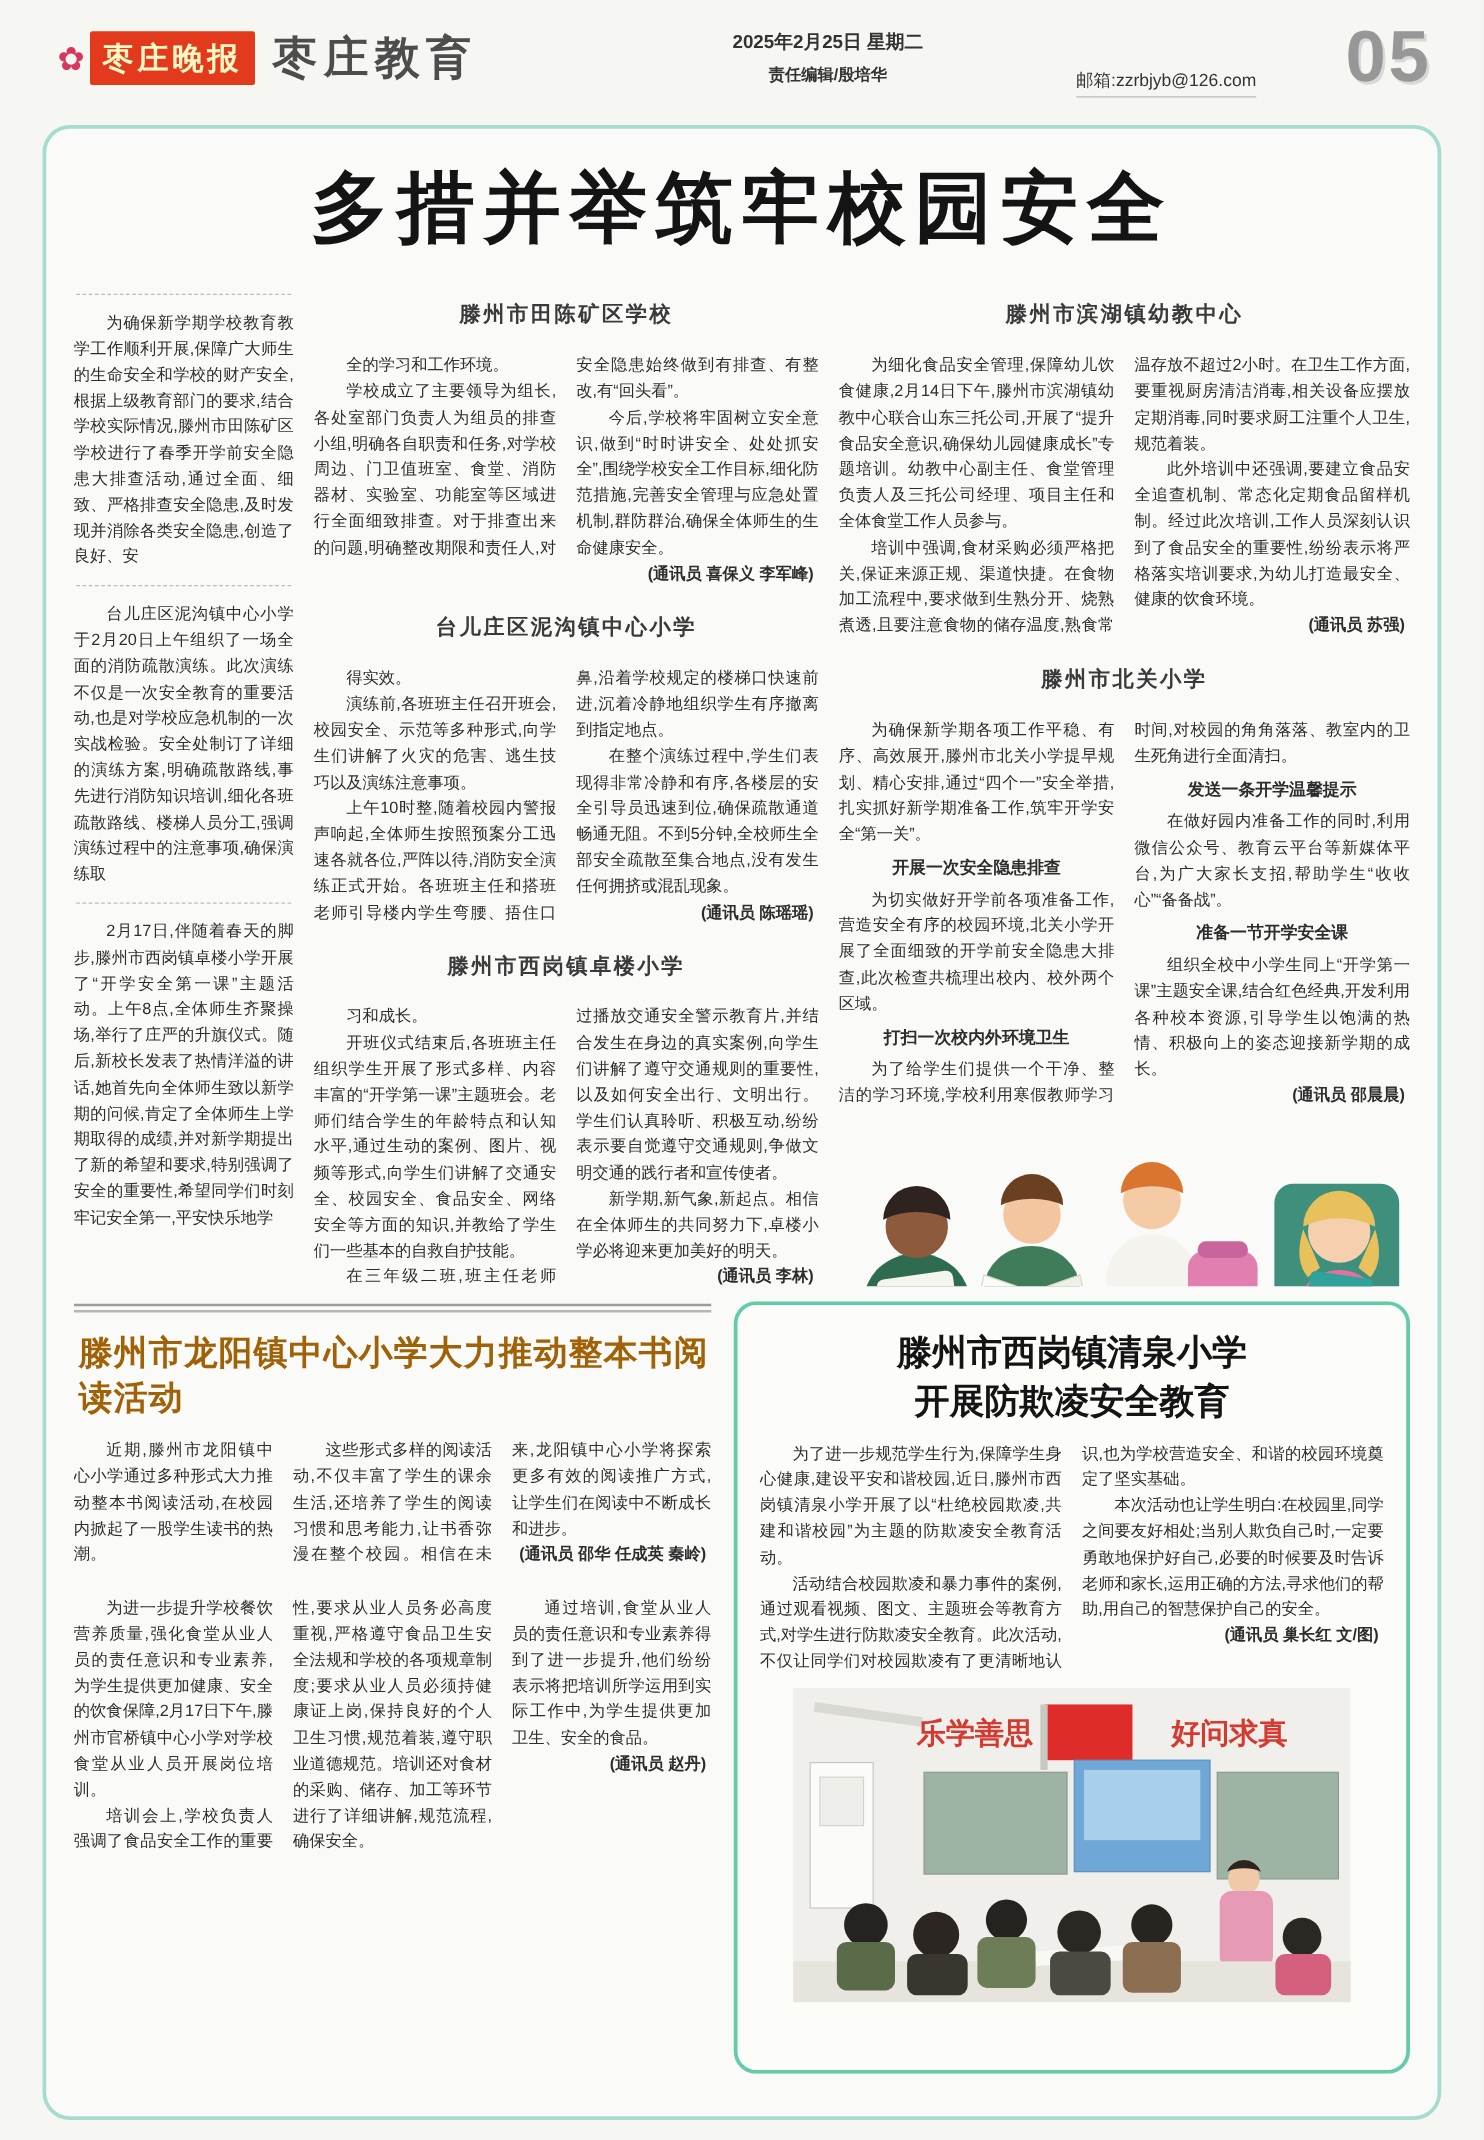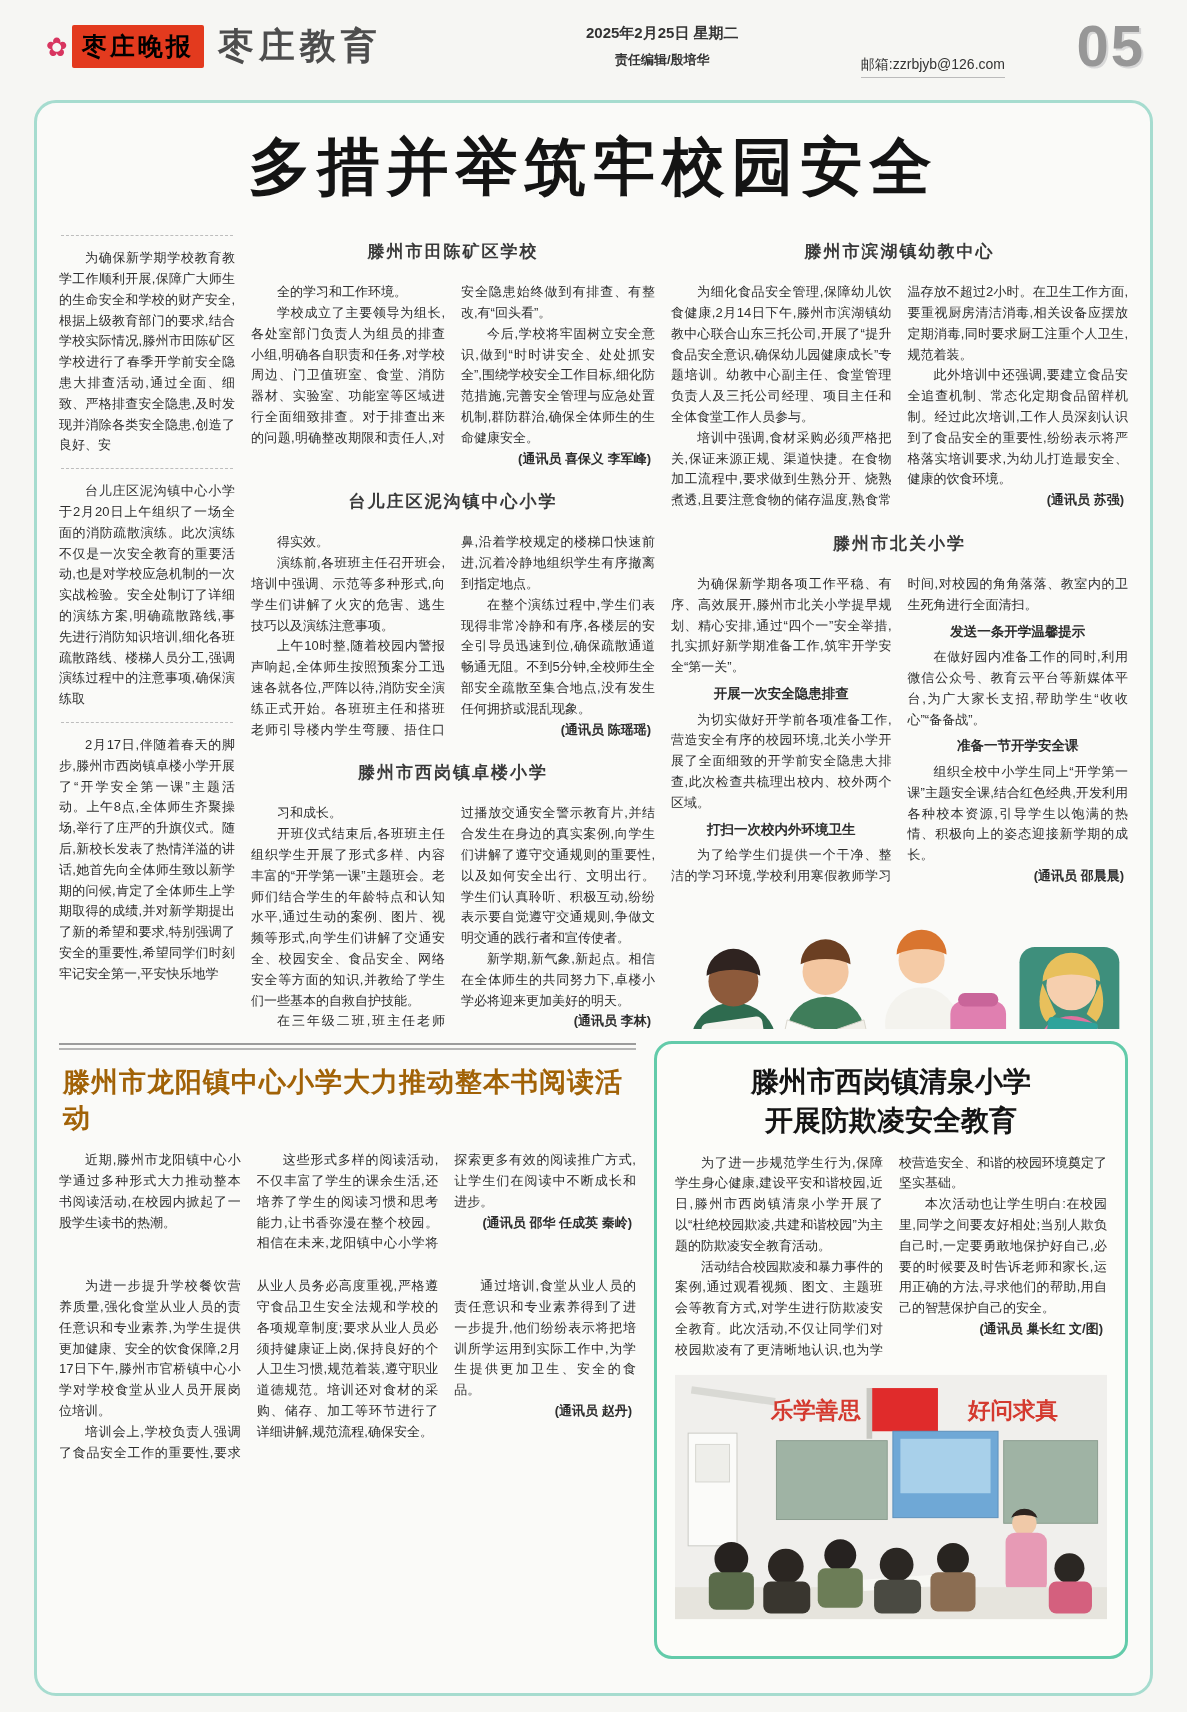--- a/index.html
+++ b/index.html
@@ -3,21 +3,21 @@
 <meta charset="utf-8">
 <style>
   html,body{margin:0;padding:0;background:#e9e9e6;}
   .page{position:relative;width:1187px;height:1712px;margin:0 auto;background:#f6f6f3;
         font-family:"Liberation Sans","DejaVu Sans",sans-serif;color:#2d2d2d;overflow:hidden;}
 
   
   .hdr{position:absolute;top:14px;left:46px;right:42px;height:80px;}
   .hdr-left{position:absolute;left:0;top:8px;display:flex;align-items:center;}
   .flower{font-size:26px;color:#d8355f;margin-right:4px;line-height:1;}
-  .masthead{background:#e33a1e;color:#000000;font-weight:bold;font-size:25px;letter-spacing:3px;
+  .masthead{background:#e33a1e;color:#fef9c3;font-weight:bold;font-size:25px;letter-spacing:3px;
             padding:5px 10px;border-radius:2px;font-family:"Liberation Serif","DejaVu Serif",serif;}
   .sec-title{font-size:36px;font-weight:bold;color:#4d4d4d;letter-spacing:5px;margin-left:14px;}
   .hdr-center{position:absolute;left:540px;top:10px;text-align:left;}
   .hdr-date{font-size:15px;font-weight:bold;color:#333;}
   .hdr-editor{font-size:13px;font-weight:bold;color:#333;margin-top:8px;text-align:center;}
   .hdr-email{position:absolute;right:140px;top:42px;font-size:14px;color:#333;border-bottom:1px solid #bbb;padding-bottom:3px;}
   .pagenum{position:absolute;right:0;top:-2px;font-size:58px;font-weight:bold;color:#979797;
            text-shadow:2px 2px 0 #d8d8d8;letter-spacing:2px;}
 
   
@@ -51,21 +51,21 @@
   .illo{margin-top:6px;height:192px;}
   .illo svg{width:100%;height:100%;display:block;}
 
   
   .bottom-row{display:flex;gap:18px;margin-top:12px;height:618px;overflow:hidden;}
   .bottom-left{flex:1;min-width:0;}
   .double-rule{border-top:2px solid #9c9c9c;border-bottom:2px solid #b5b5b5;height:3px;margin:2px 0 14px 0;}
   .bot-headline{font-size:27px;font-weight:bold;color:#a16207;letter-spacing:1px;margin:6px 0 14px 4px;}
   .bot-sec{margin-bottom:22px;}
 
-  .green-box{width:474px;flex:none;border:3px solid #63cbaa;border-radius:18px;background:#fcfcf9;
+  .green-box{width:541px;flex:none;border:3px solid #63cbaa;border-radius:18px;background:#fcfcf9;
              padding:14px 18px;box-sizing:border-box;overflow:hidden;}
   .gb-title{text-align:center;font-size:28px;font-weight:bold;line-height:1.4;color:#141414;margin:4px 0 12px 0;}
   .gb-photo{margin-top:10px;height:252px;border-radius:4px;overflow:hidden;}
   .gb-photo svg{width:100%;height:100%;display:block;}
 </style>
 </head>
 <body>
 
 <div class="page">
 
@@ -115,21 +115,21 @@
         </div>
 
         <div class="art">
           <div class="sec-head">
             <span class="dash"></span>
             <span class="t">台儿庄区泥沟镇中心小学</span>
             <span class="dash"></span>
           </div>
           <div class="two-col body-text">
             <p>得实效。</p>
-            <p>演练前,各班班主任召开班会,培训中强调、示范等多种形式,向学生们讲解了火灾的危害、逃生技巧以及演练注意事项。</p>
+            <p>演练前,各班班主任召开班会,校园安全、示范等多种形式,向学生们讲解了火灾的危害、逃生技巧以及演练注意事项。</p>
             <p>上午10时整,随着校园内警报声响起,全体师生按照预案分工迅速各就各位,严阵以待,消防安全演练正式开始。各班班主任和搭班老师引导楼内学生弯腰、捂住口鼻,沿着学校规定的楼梯口快速前进,沉着冷静地组织学生有序撤离到指定地点。</p>
             <p>在整个演练过程中,学生们表现得非常冷静和有序,各楼层的安全引导员迅速到位,确保疏散通道畅通无阻。不到5分钟,全校师生全部安全疏散至集合地点,没有发生任何拥挤或混乱现象。</p>
             <p class="byline">(通讯员 陈瑶瑶)</p>
           </div>
         </div>
 
         <div class="art">
           <div class="sec-head">
             <span class="dash"></span>
             <span class="t">滕州市西岗镇卓楼小学</span>

